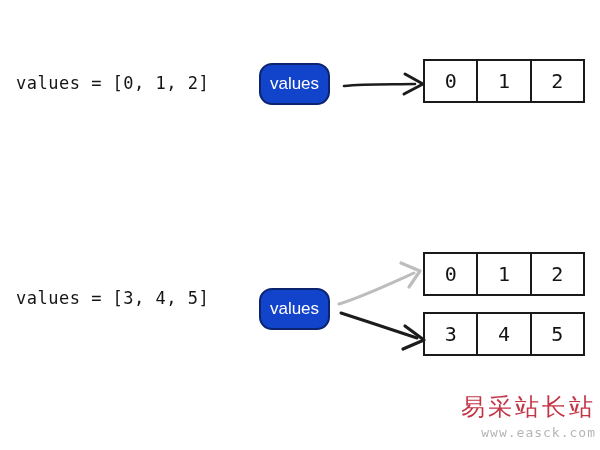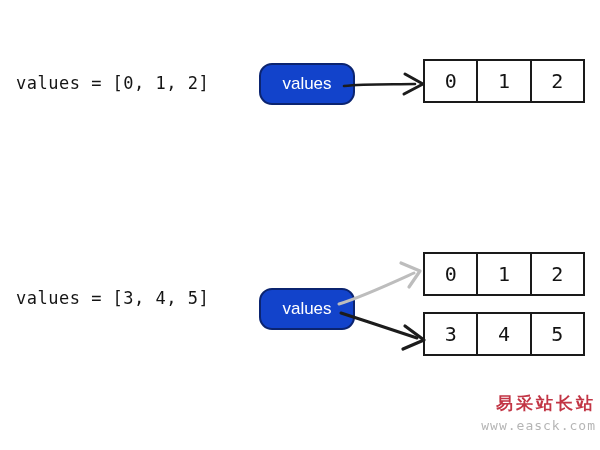--- a/index.html
+++ b/index.html
@@ -7,21 +7,21 @@
     position:relative; width:600px; height:450px; background:#fff;
     overflow:hidden; font-family:"DejaVu Sans Mono", monospace;border-radius:32px;
   }
   .code {
     position:absolute; left:16px; font-size:17px; letter-spacing:0.5px;
     color:var(--code-text); white-space:pre;
   }
   .code1 { top:73px; }
   .code2 { top:288px; }
   .pill {
-    position:absolute; left:259px; width:96px; height:42px;
+    position:absolute; left:259px; width:71px; height:42px;
     box-sizing:border-box; border:2.5px solid var(--pill-border);
     background:var(--pill-fill); border-radius:13px;
     display:flex; align-items:center; justify-content:center;
   }
   .pill span {
     color:var(--pill-text); font-family:"Liberation Sans", sans-serif;
     font-size:17px;
   }
   .pill1 { top:63px; }
   .pill2 { top:288px; }
@@ -43,21 +43,21 @@
     pointer-events:none;
   }
   .arrows path, .arrows polyline { fill:none; stroke-linecap:round; stroke-linejoin:round; }
   .stroke-black { stroke:var(--arrow-black); }
   .stroke-gray  { stroke:var(--arrow-gray); }
   .wm {
     position:absolute; right:4px; top:394px; text-align:right; line-height:1.1;
   }
   .wm-title {
     color:var(--watermark-red); font-family:"DejaVu Serif", serif;
-    font-size:17px; font-weight:bold; letter-spacing:3px;
+    font-size:24px; font-weight:normal; letter-spacing:3px;
   }
   .wm-url {
     color:var(--watermark-gray); font-family:"DejaVu Sans Mono", monospace;
     font-size:13px; letter-spacing:1px; margin-top:6px;
   }
 </style>
 </head>
 <body>
 
 <div class="canvas">

